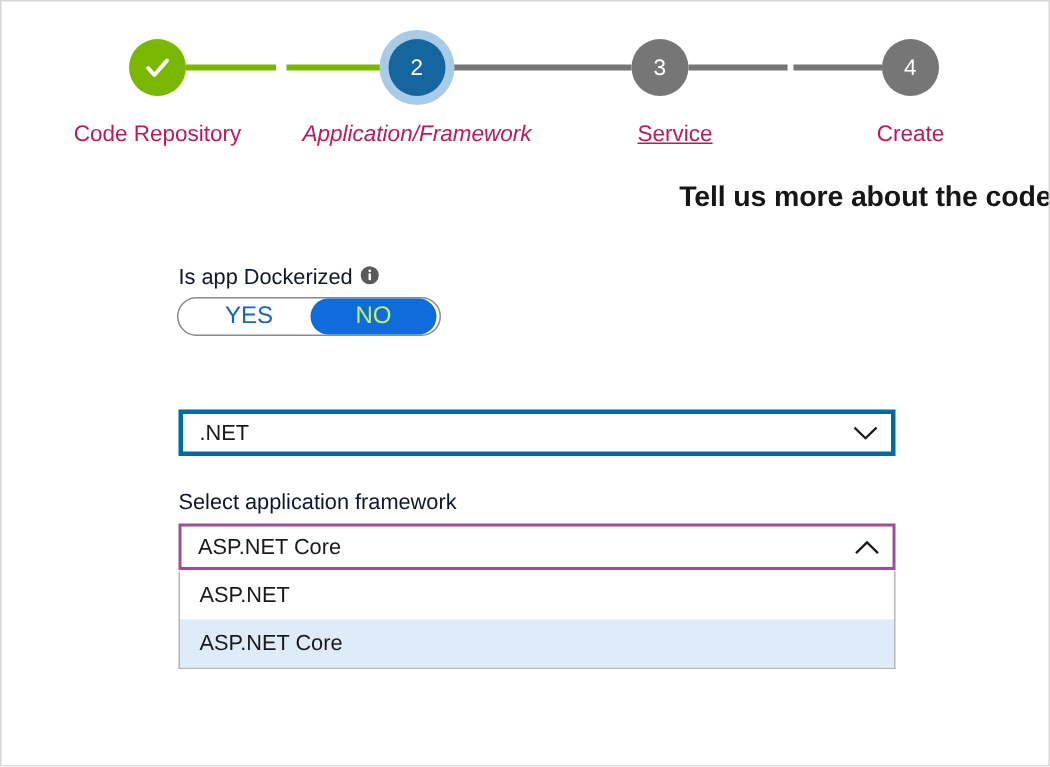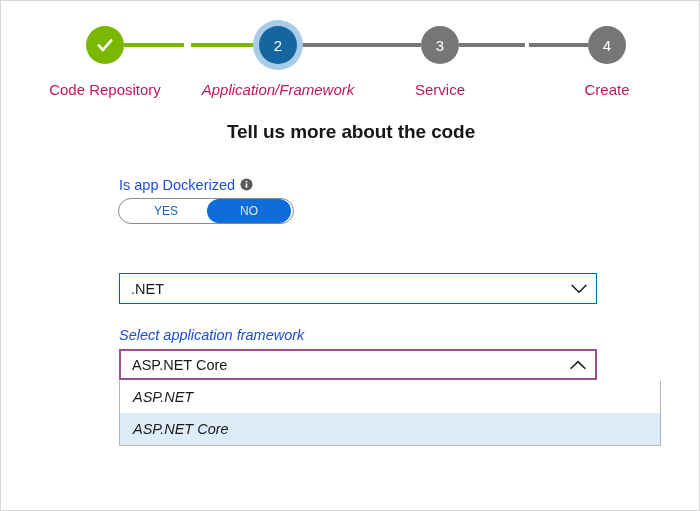--- a/index.html
+++ b/index.html
@@ -91,38 +91,38 @@
     white-space: nowrap;
     text-align: center;
   }
 
   
   #page-title {
     position: absolute;
     left: 0;
     top: 120px;
     width: 700px;
-    text-align: center;
+    text-align: right;
     font-size: 19px;
     font-weight: bold;
     color: #161616;
     letter-spacing: -0.1px;
   }
 
   
   .field-label {
     position: absolute;
     left: 118px;
     font-size: 14.5px;
-    color: #1d4ed8;
+    color: #0f172a;
     white-space: nowrap;
   }
   #dockerized-label { top: 176px; }
   #runtime-label    { top: 249px; }
-  #framework-label  { top: 326px; font-style: italic; }
+  #framework-label  { top: 326px; }
 
   .info-icon {
     display: inline-block;
     width: 13px;
     height: 13px;
     vertical-align: -1px;
     margin-left: 5px;
   }
 
   
@@ -136,45 +136,45 @@
     border-radius: 14px;
     box-sizing: border-box;
     background: #ffffff;
   }
   .toggle-opt {
     position: absolute;
     top: 0;
     height: 24px;
     line-height: 24px;
     text-align: center;
-    font-size: 12px;
+    font-size: 16px;
     box-sizing: border-box;
   }
   #toggle-yes {
     left: 8px;
     width: 78px;
     color: #1466c0;
   }
   #toggle-no {
     left: 88px;
     width: 84px;
     background: #0f6cdd;
-    color: #e5e5e5;
+    color: #bef264;
     border-radius: 13px;
   }
 
   
   .select-box {
     position: absolute;
     left: 118px;
     width: 478px;
     height: 31px;
     box-sizing: border-box;
     background: #ffffff;
-    border: 1px solid #0369a1;
+    border: 3px solid #0369a1;
   }
   #runtime-select { top: 272px; }
   #framework-select {
     top: 348px;
     border: 2px solid #9b4f96;
   }
   .select-value {
     position: absolute;
     left: 11px;
     top: 0;
@@ -191,26 +191,25 @@
     height: 100%;
     display: flex;
     align-items: center;
   }
 
   
   #framework-dropdown {
     position: absolute;
     left: 118px;
     top: 380px;
-    width: 542px;
+    width: 478px;
     box-sizing: border-box;
     background: #ffffff;
     border: 1px solid #b5b5b5;
     border-top: none;
-    font-style: italic;
   }
   .dd-option {
     height: 32px;
     line-height: 32px;
     padding-left: 13px;
     font-size: 14.5px;
     color: #1a1a1a;
     box-sizing: border-box;
   }
   .dd-option.selected {
@@ -239,21 +238,21 @@
 
     <div class="step-current-ring" style="left:252px;"></div>
     <div class="step-node step-current" style="left:258px;">
       <span class="step-num">2</span>
     </div>
     <div class="step-label" style="left:177px; width:200px;font-style:italic;">Application/Framework</div>
 
     <div class="step-node step-pending" style="left:420px;">
       <span class="step-num">3</span>
     </div>
-    <div class="step-label" style="left:339px; width:200px;">Service</div>
+    <div class="step-label" style="left:349px; width:200px;text-decoration:underline;">Service</div>
 
     <div class="step-node step-pending" style="left:587px;">
       <span class="step-num">4</span>
     </div>
     <div class="step-label" style="left:506px; width:200px;">Create</div>
   </div>
 
   <div id="page-title">Tell us more about the code</div>
 
   <div class="field-label" id="dockerized-label">

